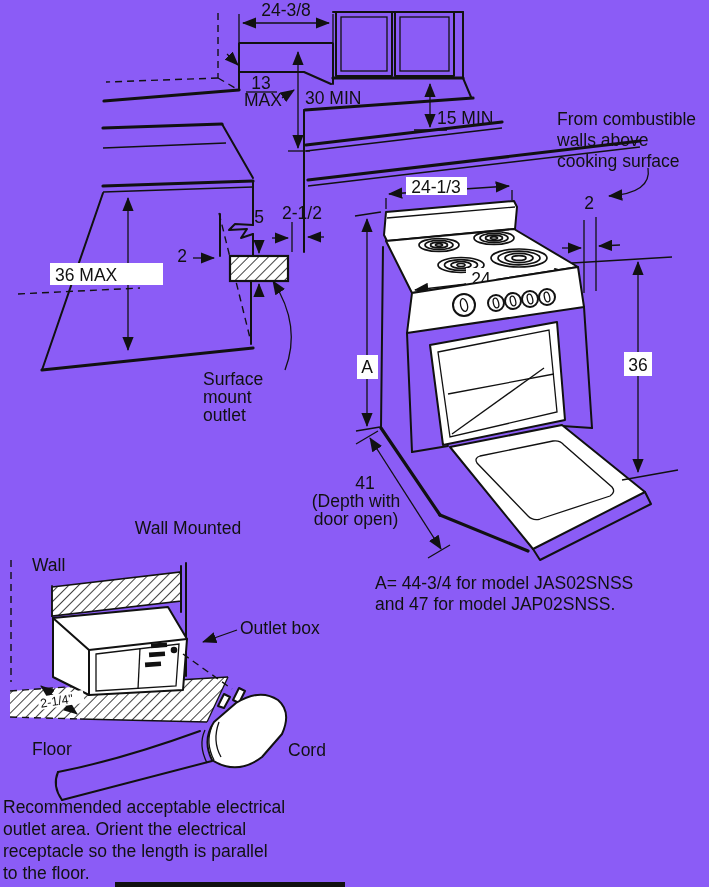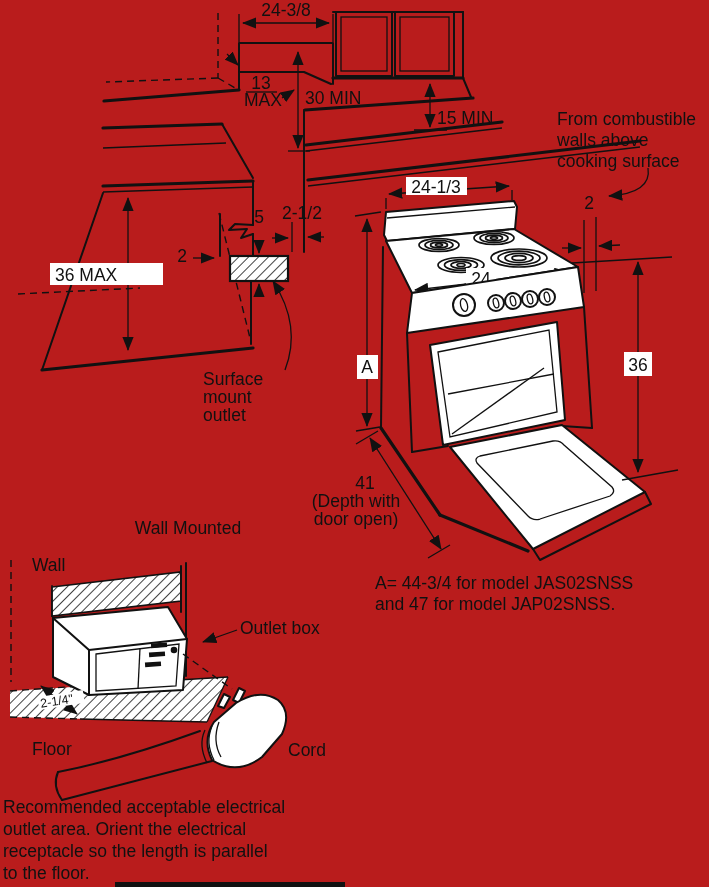--- a/index.html
+++ b/index.html
@@ -1,16 +1,16 @@
 <!DOCTYPE html>
 <html><head>
 <meta charset="utf-8">
 <style>
   html,body{margin:0;padding:0;background:#fff;}
-  .page{width:709px;height:887px;position:relative;background:#b91c1c;overflow:hidden;text-decoration:underline;}
+  .page{width:709px;height:887px;position:relative;background:#8b5cf6;overflow:hidden;text-decoration:underline;}
   svg{display:block;}
   text{font-family:"Liberation Sans","DejaVu Sans",sans-serif;fill:#111;}
   .t17{font-size:17.5px;}
   .t12{font-size:12.5px;}
   .mid{text-anchor:middle;}
   .ln{stroke:#111;stroke-width:2;fill:none;stroke-linejoin:round;stroke-linecap:round;}
   .thick{stroke:#111;stroke-width:3.2;fill:none;stroke-linejoin:round;stroke-linecap:round;}
   .thin{stroke:#111;stroke-width:1.3;fill:none;}
   .dash{stroke:#111;stroke-width:1.4;fill:none;stroke-dasharray:7 5;}
   .wfill{fill:#fff;stroke:#111;stroke-width:2;stroke-linejoin:round;}

